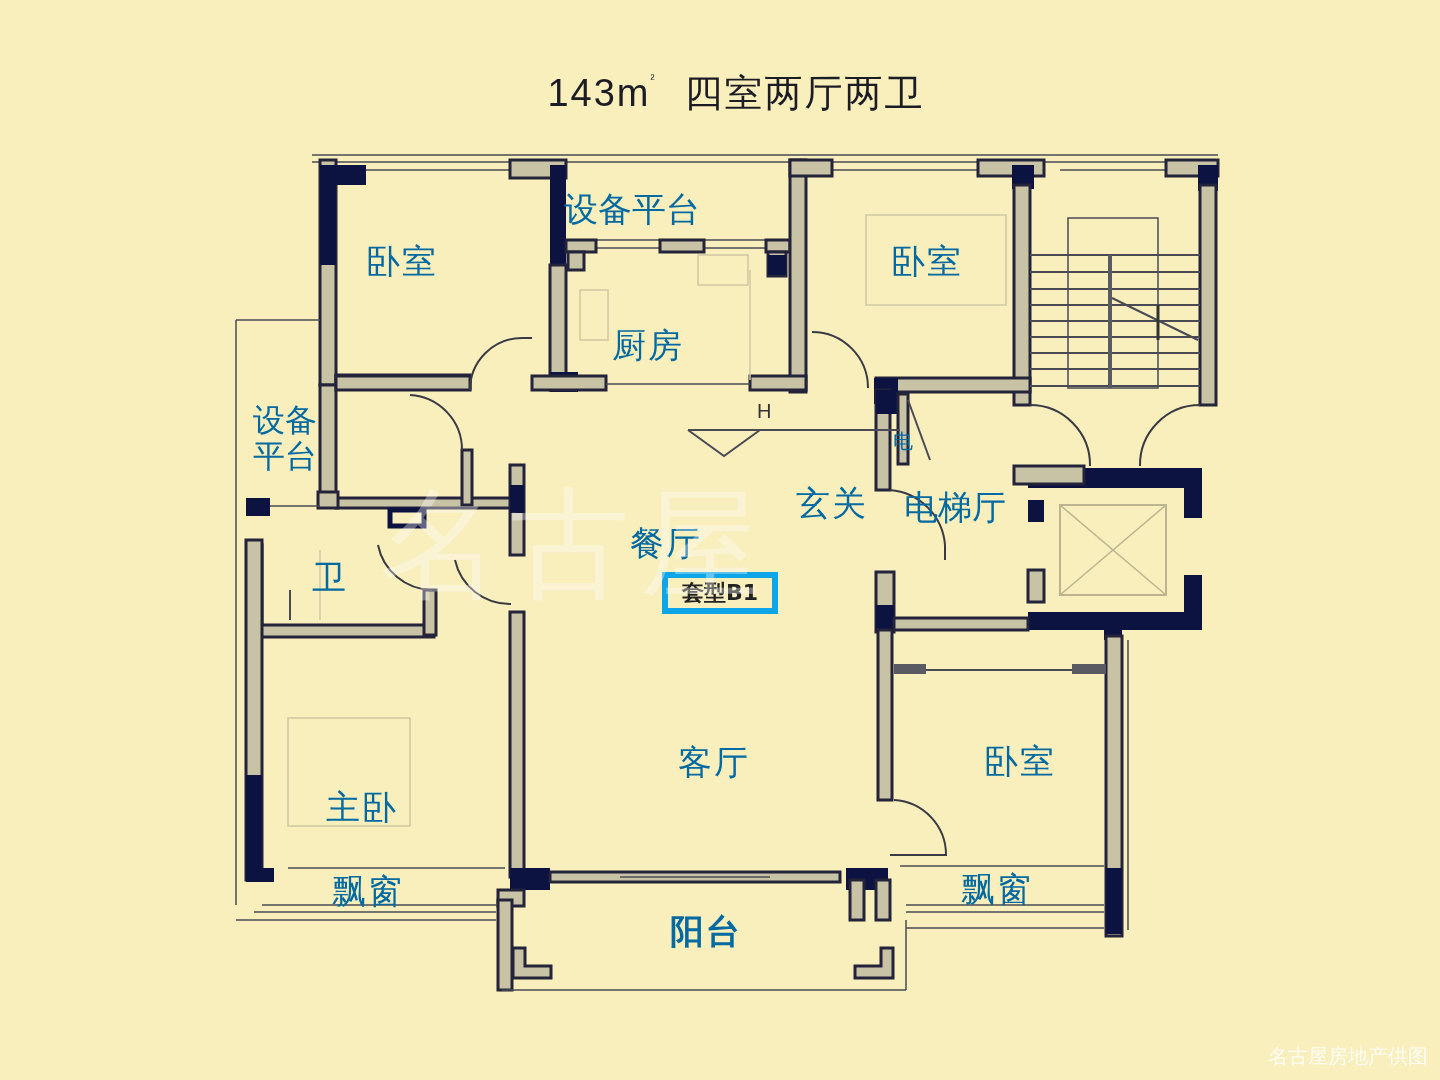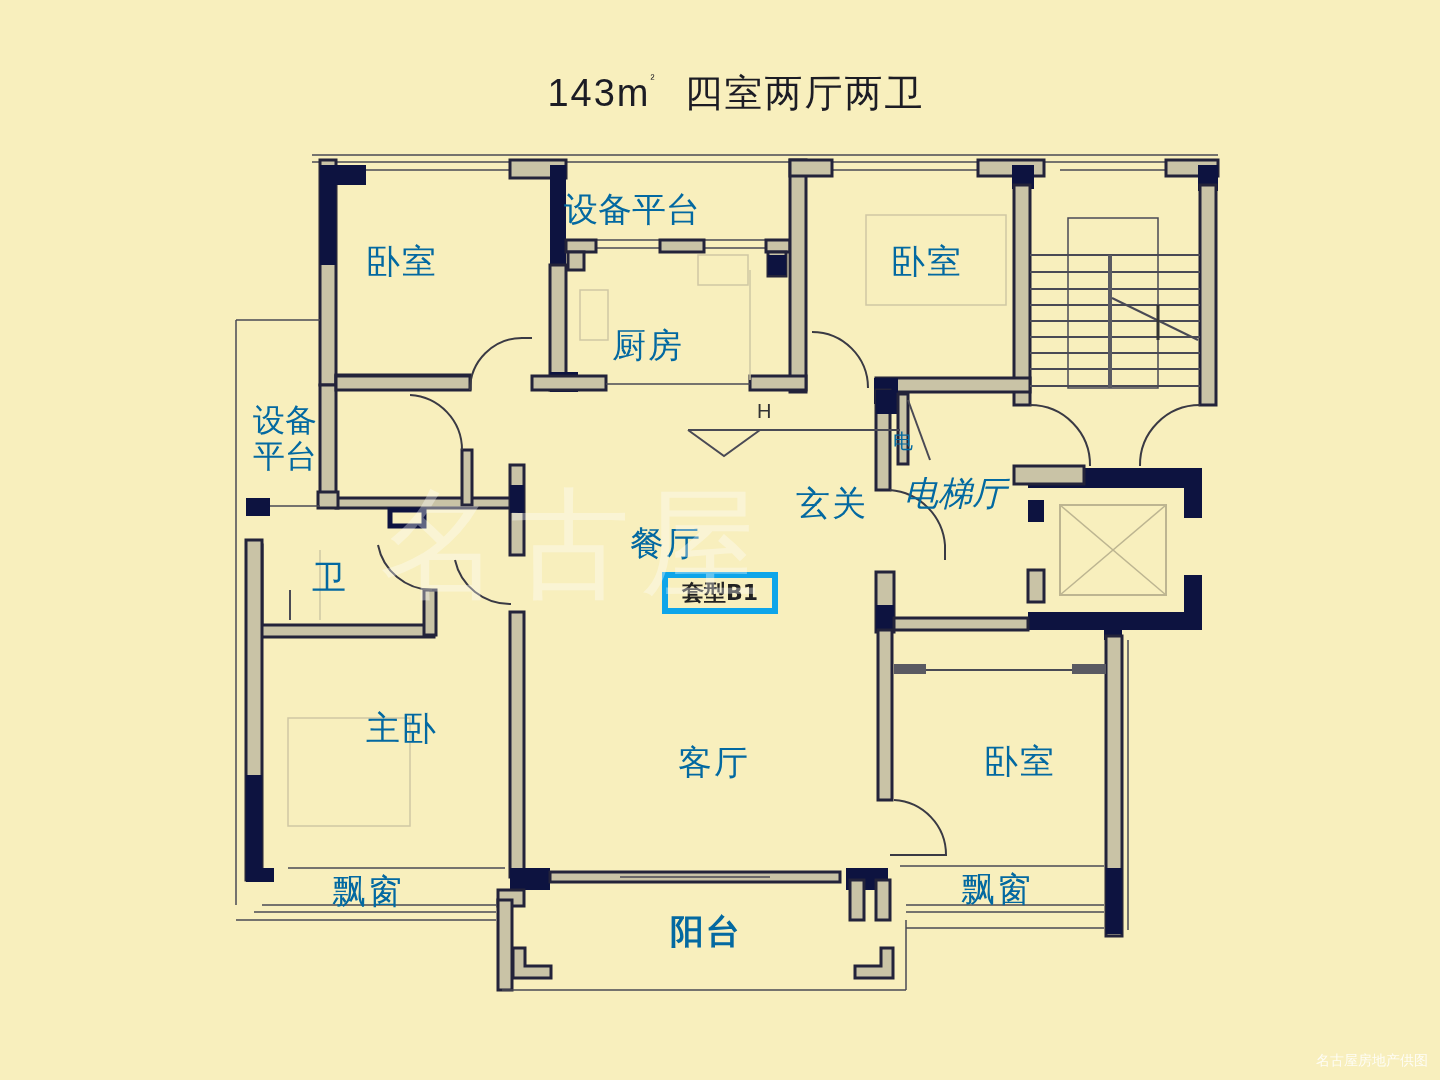--- a/index.html
+++ b/index.html
@@ -28,21 +28,21 @@
     position: absolute; left: 662px; top: 572px; width: 104px; height: 30px;
     border: 6px solid #0ea5e9; color: #222; font-weight: bold;
     font-size: 22px; text-align: center; line-height: 30px;
   }
   .mark-h { position: absolute; left: 757px; top: 400px; font-size: 20px; color: #333; font-family: "Liberation Sans", sans-serif; }
   .watermark-big {
     position: absolute; left: 380px; top: 465px; font-size: 120px; font-weight: normal;
     color: rgba(255,255,255,0.35); letter-spacing: 10px; white-space: nowrap;
   }
   .credit {
-    position: absolute; right: 12px; bottom: 10px; font-size: 14px;
+    position: absolute; right: 12px; bottom: 10px; font-size: 20px;
     color: rgba(255,255,255,0.85);
   }
 </style>
 </head>
 <body>
 
 <div class="title">
   <span class="area"><span>143m</span><sup>²</sup></span><span>四室两厅两卫</span>
 </div>
 
@@ -228,24 +228,24 @@
 </svg>
 
 <div class="room-label" style="left:402px;top:262px;">卧室</div>
 <div class="room-label" style="left:632px;top:210px;letter-spacing:0;">设备平台</div>
 <div class="room-label" style="left:648px;top:346px;">厨房</div>
 <div class="room-label" style="left:927px;top:262px;">卧室</div>
 <div class="room-label" style="left:288px;top:438px;font-size:32px;width:70px;white-space:normal;letter-spacing:0;line-height:36px;">设备平台</div>
 <div class="room-label small" style="left:904px;top:441px;">电</div>
 <div class="room-label" style="left:666px;top:544px;">餐厅</div>
 <div class="room-label" style="left:832px;top:504px;">玄关</div>
-<div class="room-label" style="left:955px;top:494px;letter-spacing:0;font-style:italic;">电梯厅</div>
+<div class="room-label" style="left:955px;top:508px;letter-spacing:0;">电梯厅</div>
 <div class="room-label" style="left:330px;top:578px;">卫</div>
 <div class="room-label" style="left:714px;top:763px;font-family:Liberation Mono, monospace;">客厅</div>
-<div class="room-label" style="left:362px;top:729px;margin-left:40px;">主卧</div>
+<div class="room-label" style="left:362px;top:808px;">主卧</div>
 <div class="room-label" style="left:368px;top:892px;">飘窗</div>
 <div class="room-label" style="left:706px;top:932px;font-weight:bold;">阳台</div>
 <div class="room-label" style="left:1020px;top:762px;">卧室</div>
 <div class="room-label" style="left:997px;top:890px;">飘窗</div>
 
 <div class="mark-h">H</div>
 <div class="type-badge">套型B1</div>
 
 <div class="watermark-big">名古屋</div>
 <div class="credit">名古屋房地产供图</div>

